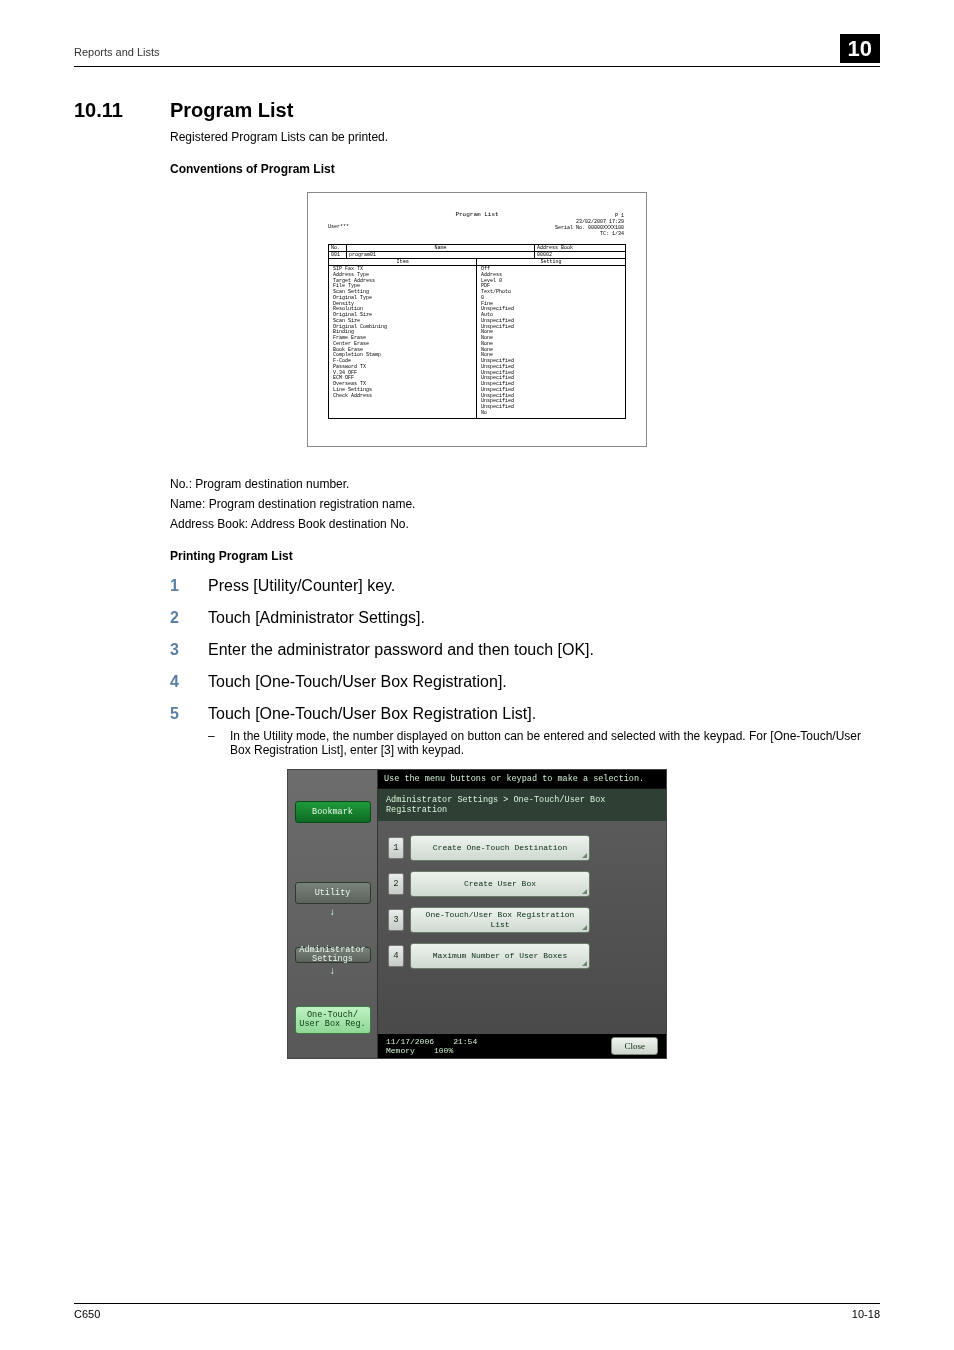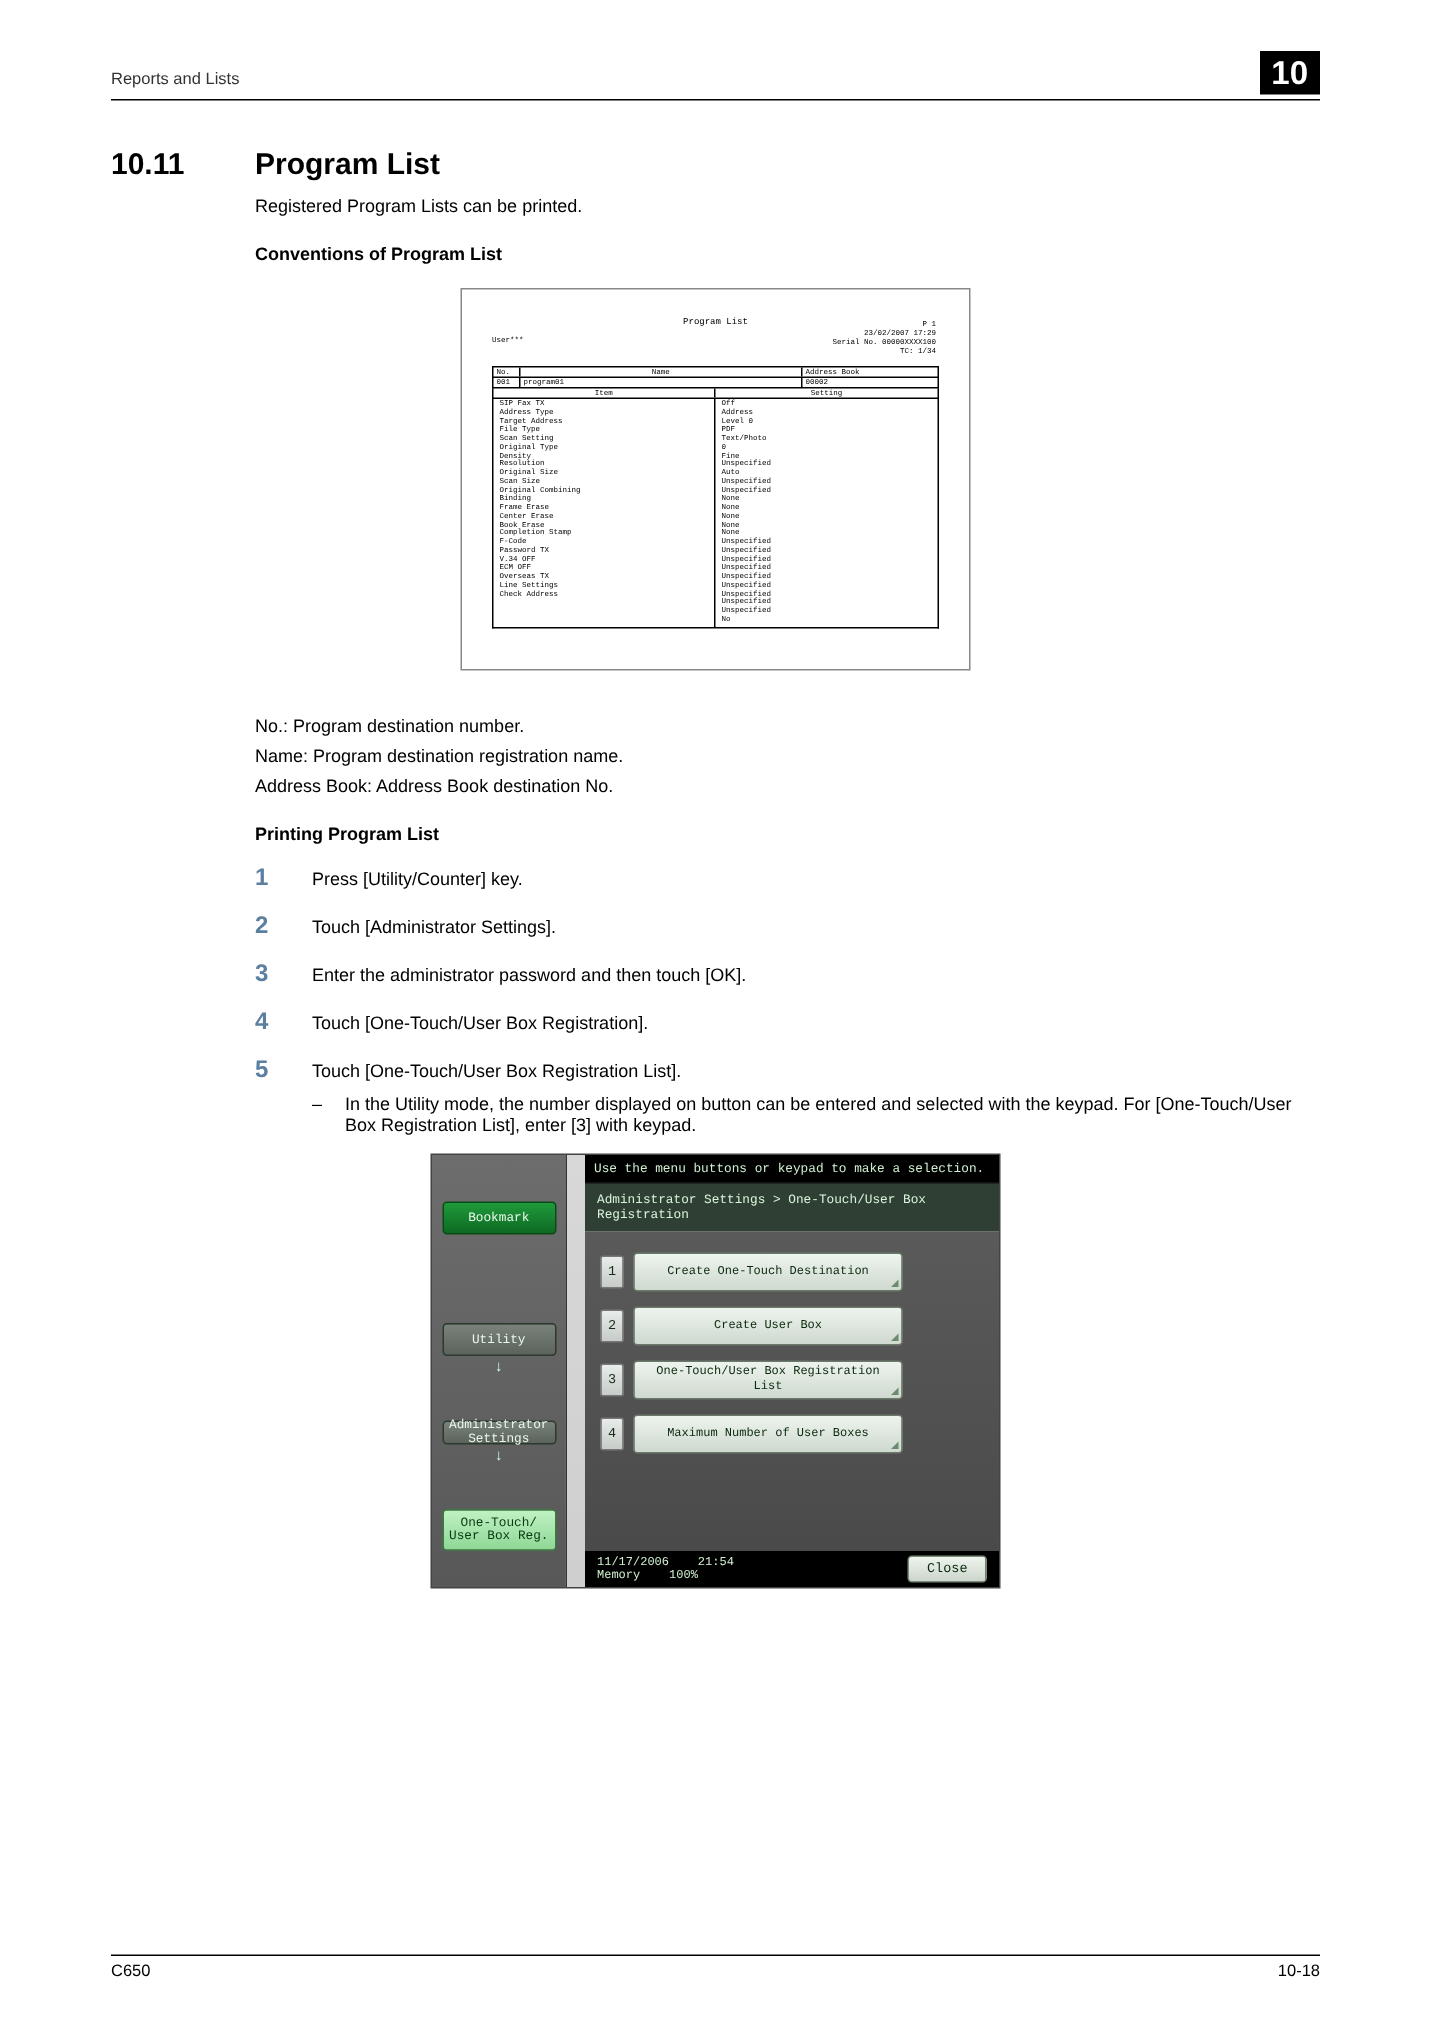--- a/index.html
+++ b/index.html
@@ -31,57 +31,57 @@
   .print-sample .ps-body { border:1px solid #000; border-top:none; display:flex; line-height:1.15;}
   .print-sample .ps-body .col { width:50%; padding:1px 4px;}
   .print-sample .ps-body .col:first-child{border-right:1px solid #000;}
 
   .defs { margin-top: 30px; }
   .defs p { font-size: 12px; margin-top: 6px; }
 
   ol.steps { list-style:none; counter-reset: step; margin-top:8px; }
   ol.steps > li { display:flex; gap:20px; margin-top:14px; align-items:baseline; }
   ol.steps > li .num { font-size:16px; font-weight:bold; color:#5a7fa0; min-width:18px; font-family: Arial, sans-serif;}
-  ol.steps > li .txt { font-size:12px; flex:1; }
+  ol.steps > li .txt { font-size:16px; flex:1; }
   .substep { font-size:12px; margin-top:6px; margin-left:38px; display:flex; gap:12px;}
   .substep .dash{min-width:10px;}
 
   
   .touchscreen {
     width: 380px; height:290px;
     margin: 12px auto 0 auto;
     border:1px solid #444;
     background: linear-gradient(#d8d8d8,#cfcfcf);
     font-family: "Lucida Console","Courier New",monospace;
     font-size: 9px;
     display:flex;
     flex-direction:column;
   }
   .ts-row { display:flex; flex:1; }
   .ts-left { width:90px; background:linear-gradient(#6d6d6d,#585858); border-right:1px solid #333; padding:6px 4px; display:flex; flex-direction:column; gap:6px; align-items:center;}
-  .ts-right { flex:1; display:flex; flex-direction:column;margin-left:12px; }
+  .ts-right { flex:1; display:flex; flex-direction:column; }
   .ts-topbar { background:#000; color:#cfefd0; padding:4px 6px; font-size:8.5px; }
   .ts-breadcrumb { background:#2f3f34; color:#d8f5da; padding:6px 8px; font-size:8.5px; border-top:1px solid #111;}
   .ts-menuarea { flex:1; background:linear-gradient(#5a5a5a,#4a4a4a); padding:14px 10px; display:flex; flex-direction:column; gap:10px;}
   .ts-menuitem { display:flex; align-items:center; gap:6px;}
   .ts-menuitem .numbox { width:16px; height:22px; background:linear-gradient(#e8ecea,#c8ccc8); border:1px solid #777; color:#1a2e1a; display:flex; align-items:center; justify-content:center; font-size:9px; border-radius:2px;}
   .ts-menuitem .btn3d {
     height:22px; flex: 0 0 180px;
     background: linear-gradient(#edf4ee,#cfd9cf);
     border:1px solid #6a7a6a; border-radius:3px;
     color:#0a2a0e; text-align:center; line-height:10px;
     display:flex; align-items:center; justify-content:center;
     font-size:8px; padding:12px 4px; position:relative;
   }
   .ts-menuitem .btn3d::after{
     content:""; position:absolute; right:2px; bottom:2px;
     width:0;height:0;border-left:5px solid transparent;border-bottom:5px solid #6b8a6e;
   }
   .ts-bottombar { background:#000; color:#d0efcf; padding:3px 8px; font-size:8px; display:flex; align-items:center; justify-content:space-between;}
-  .ts-close { height:18px; padding:0 12px; background:linear-gradient(#eef4ee,#ccd6cc); border:1px solid #7a8a7a; border-radius:3px; color:#0a2a0e; display:flex; align-items:center; font-size:9px;}
+  .ts-close { height:18px; padding:0 12px; background:linear-gradient(#eef4ee,#ccd6cc); border:1px solid #7a8a7a; border-radius:3px; color:#0a2a0e; display:flex; align-items:center; font-size:9px;font-family:Liberation Serif, serif;}
   .navbtn {
     width:76px; height:22px;
     border:1px solid #2b3a2c; border-radius:3px;
     display:flex; align-items:center; justify-content:center;
     color:#eaf8ea; font-size:8.5px; text-align:center; line-height:9px;
     padding:1px 2px;
     margin-top:25px;
   }
   .navbtn.bookmark { background: linear-gradient(#1f9a3a,#0e6a23); border-color:#0a4a18;}
   .navbtn.grey { background: linear-gradient(#7a837b,#5b635c); }

